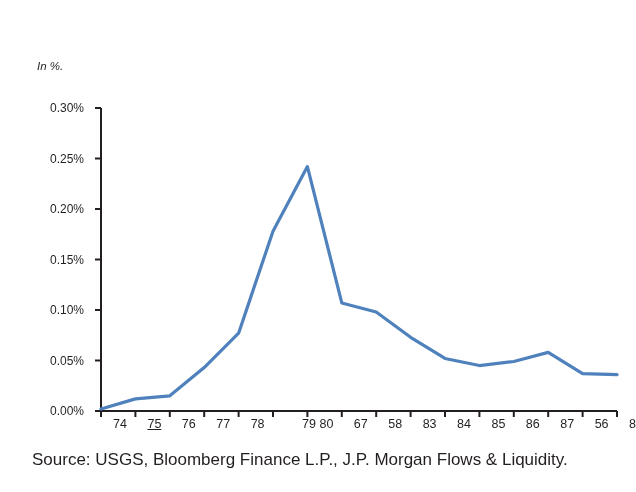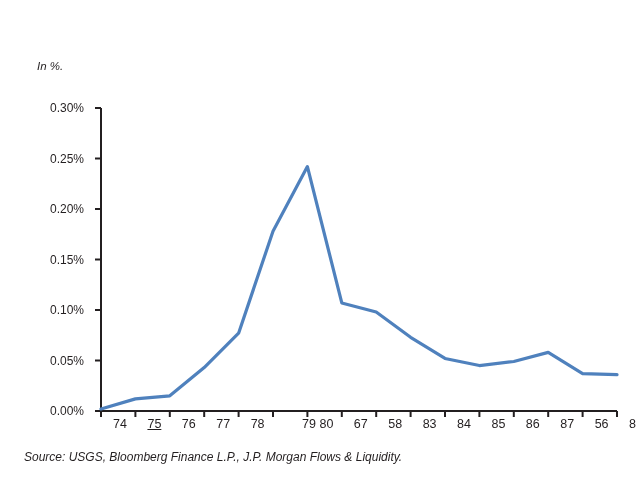--- a/index.html
+++ b/index.html
@@ -12,22 +12,22 @@
   .title{
     position:absolute;left:36px;top:8px;width:570px;
     font-size:14.6px;font-weight:bold;line-height:20px;
     color:#4a7ebb;letter-spacing:-0.1px;
   }
   .subtitle{
     position:absolute;left:37px;top:60px;
     font-size:11.5px;color:#231f20;font-style:italic;
   }
   .source{
-    position:absolute;left:24px;top:450px;
-    font-size:12px;color:#231f20;font-style:italic;
+    position:absolute;left:32px;top:450px;
+    font-size:17px;color:#231f20;
   }
   .plot{
     position:absolute;left:0;top:86px;width:636px;height:350px;
   }
   .ylab{
     position:absolute;right:0;transform:translateY(-50%);
     font-size:12px;color:#231f20;text-align:right;
     white-space:nowrap;
   }
   .ylabels{position:absolute;left:24px;top:0;width:60px;height:350px;}

